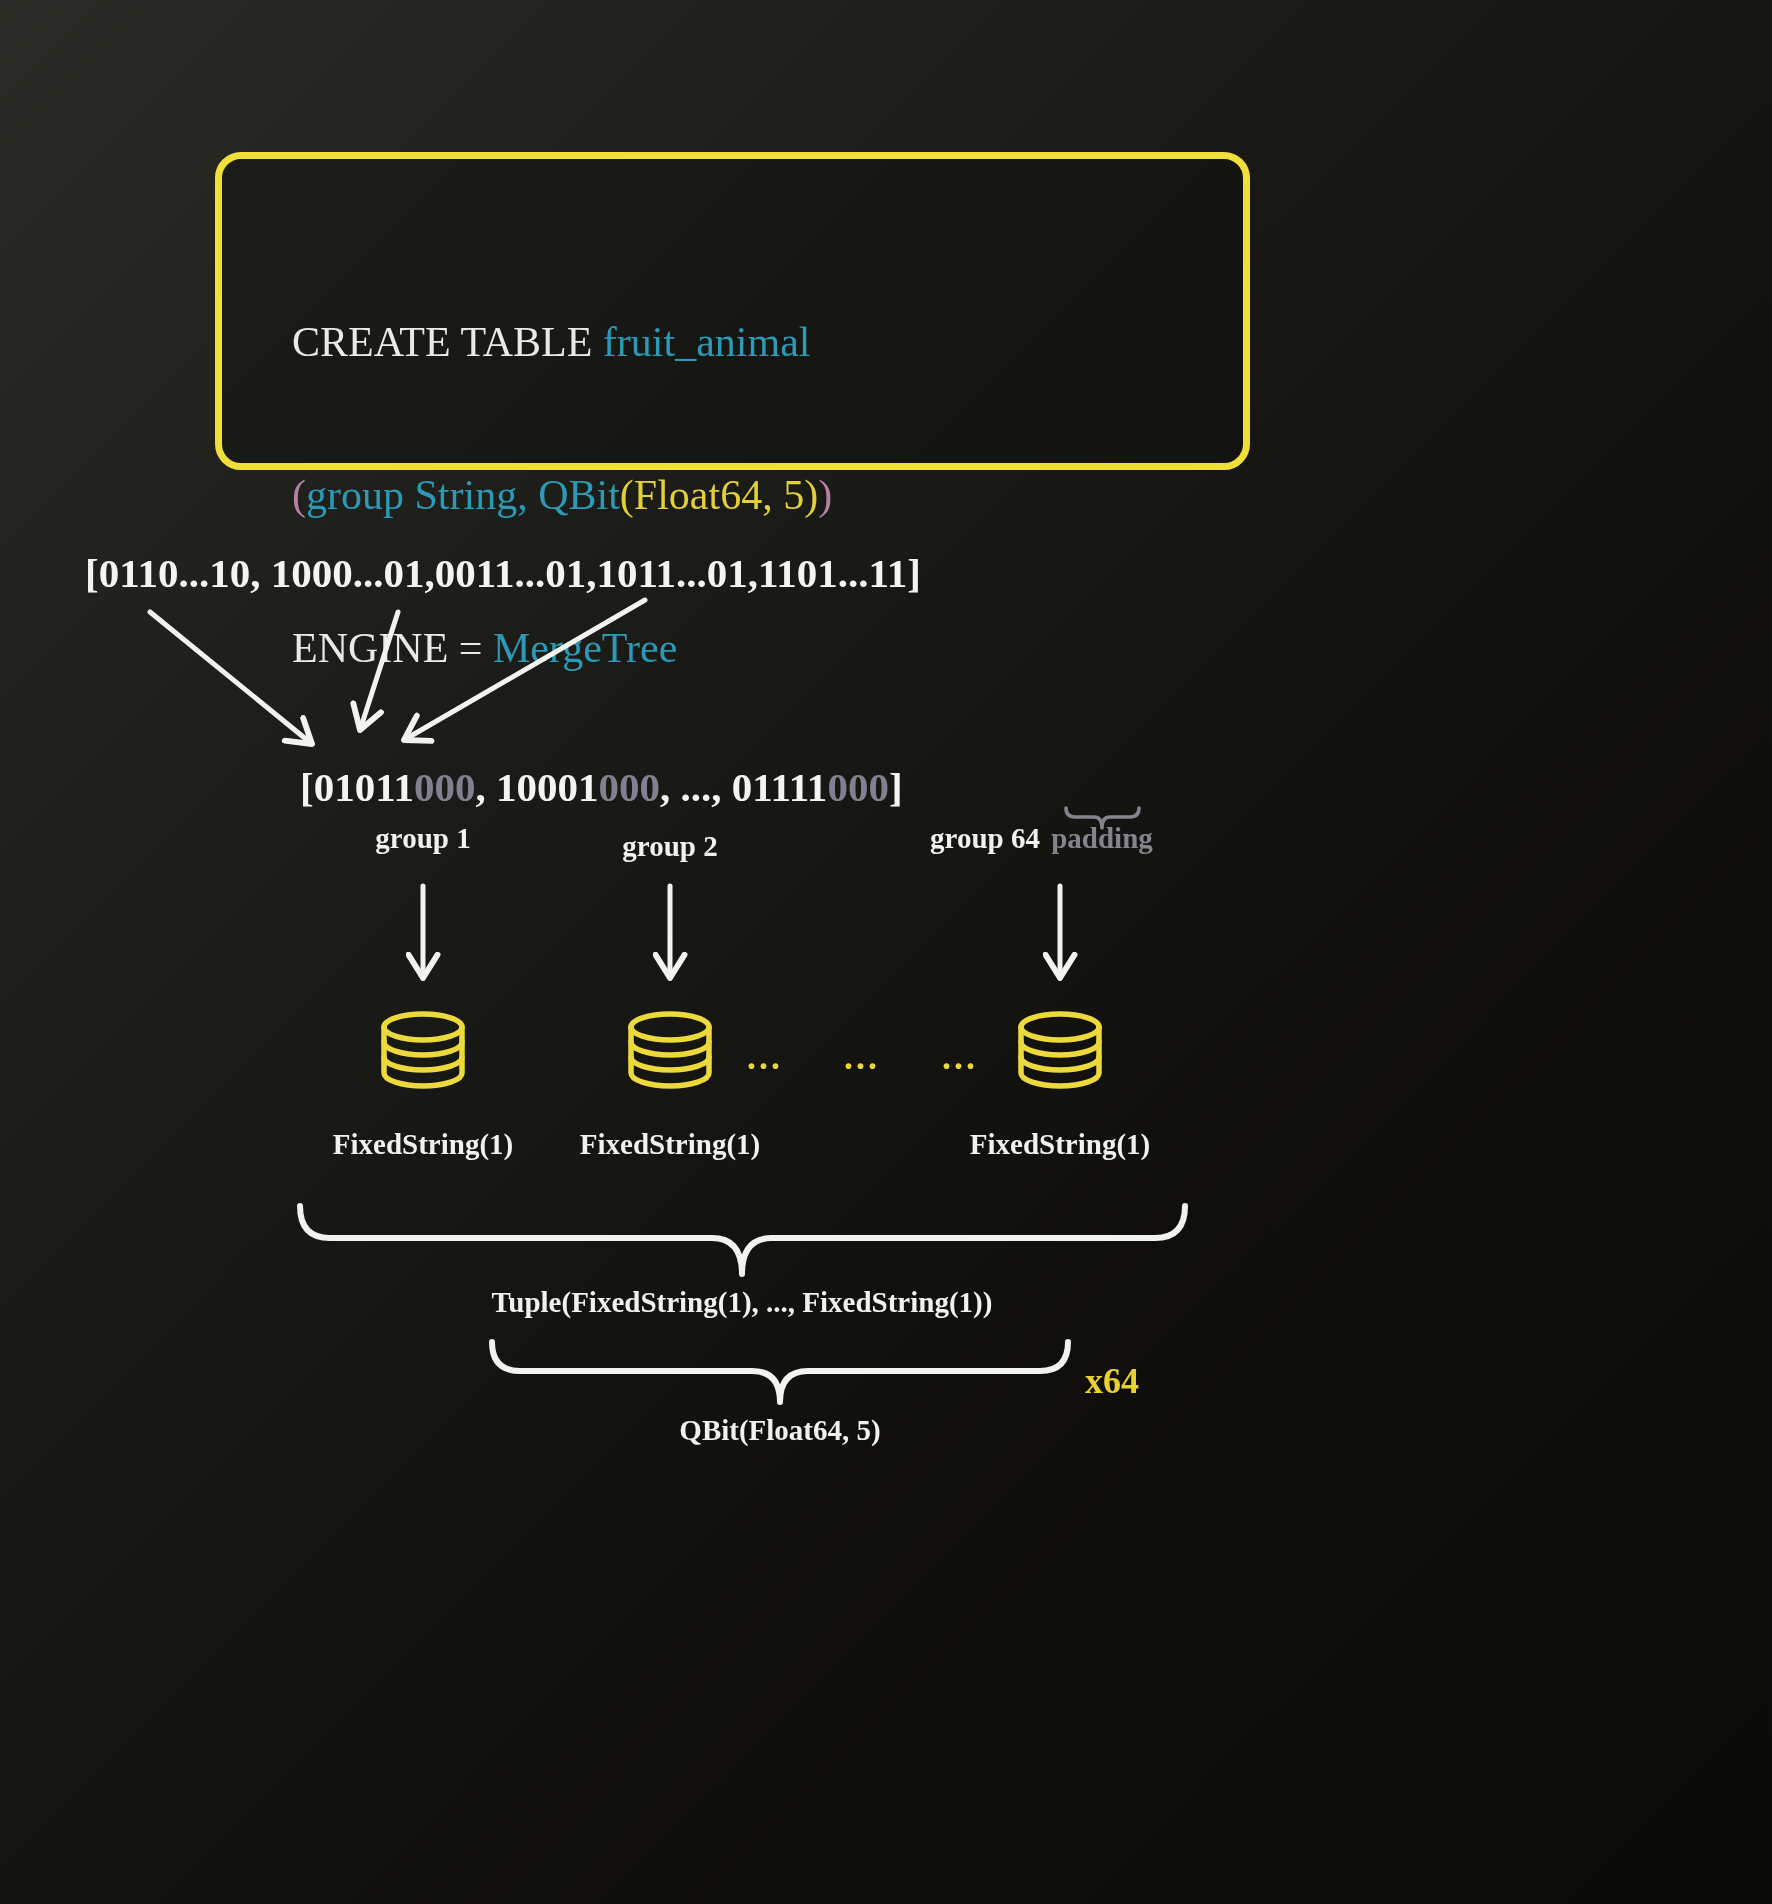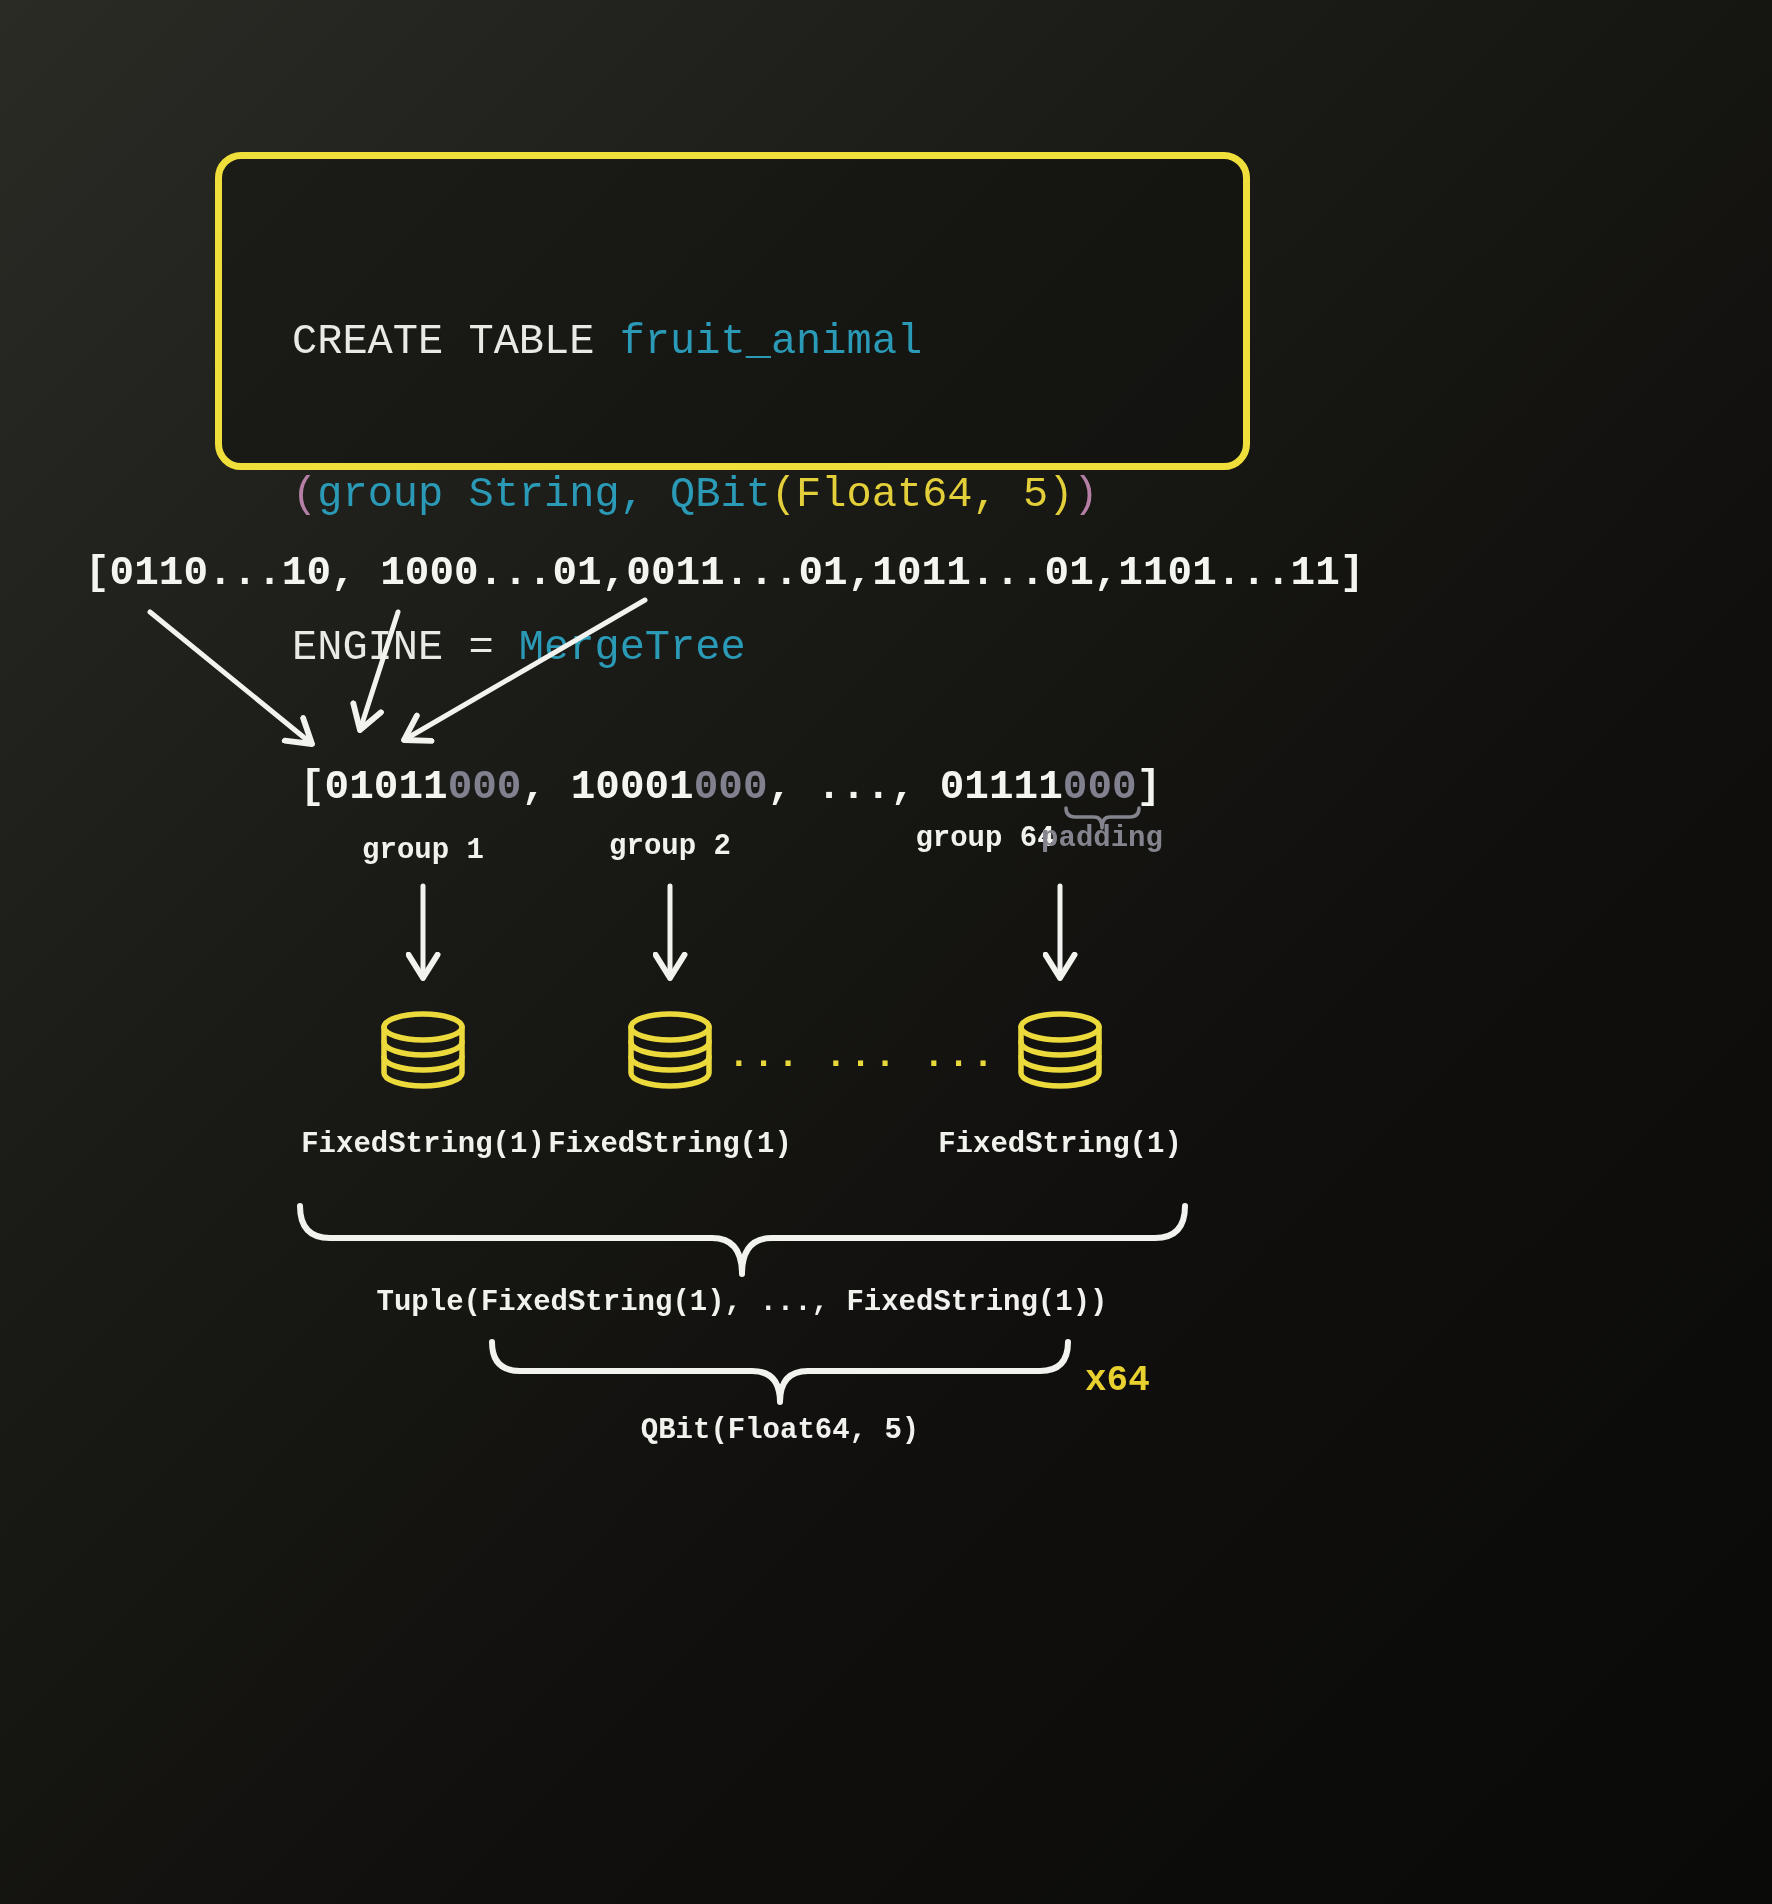--- a/index.html
+++ b/index.html
@@ -2,21 +2,21 @@
 <html><head>
 <meta charset="utf-8">
 <style>
   html, body { margin: 0; padding: 0; background: #0b0b09; }
   .canvas {
     position: relative;
     width: 1772px;
     height: 1904px;
     overflow: hidden;
     background: linear-gradient(135deg, #2b2b26 0%, #1a1a16 35%, #100f0d 65%, #0a0a08 100%);
-    font-family: Liberation Mono, monospace;
+    font-family: Liberation Serif, serif;
   }
   .abs { position: absolute; }
   .centerx { transform: translateX(-50%); }
 
   
   .sql-box {
     left: 215px; top: 152px;
     width: 1035px; height: 318px;
     border: 7px solid #f0df3a;
     border-radius: 26px;
@@ -82,21 +82,21 @@
       <div><span class="tok-white">CREATE TABLE </span><span class="tok-teal">fruit_animal</span></div>
       <div><span class="tok-pink">(</span><span class="tok-teal">group String, QBit</span><span class="tok-yellow">(Float64, 5)</span><span class="tok-pink">)</span></div>
       <div><span class="tok-white">ENGINE = </span><span class="tok-teal">MergeTree</span></div>
     </div>
   </div>
 
   <div class="abs bitline" style="left:85px; top:548px;">[0110...10, 1000...01,0011...01,1011...01,1101...11]</div>
 
   <div class="abs bitline" style="left:300px; top:762px;"><span>[</span><span>01011</span><span class="dim">000</span><span>, </span><span>10001</span><span class="dim">000</span><span>, ..., </span><span>01111</span><span class="dim">000</span><span>]</span></div>
 
-  <div class="abs lbl centerx" style="left:423px; top:822px;margin-top:12px;">group 1</div>
+  <div class="abs lbl centerx" style="left:423px; top:822px;">group 1</div>
   <div class="abs lbl centerx" style="left:670px; top:822px;margin-top:8px;">group 2</div>
   <div class="abs lbl centerx" style="left:985px; top:822px;">group 64</div>
   <div class="abs lbl lbl-gray centerx" style="left:1102px; top:822px;">padding</div>
 
   <div class="abs dots centerx" style="left:765px; top:1036px;">...</div>
   <div class="abs dots centerx" style="left:862px; top:1036px;">...</div>
   <div class="abs dots centerx" style="left:960px; top:1036px;">...</div>
 
   <div class="abs lbl centerx" style="left:423px; top:1128px;">FixedString(1)</div>
   <div class="abs lbl centerx" style="left:670px; top:1128px;">FixedString(1)</div>

